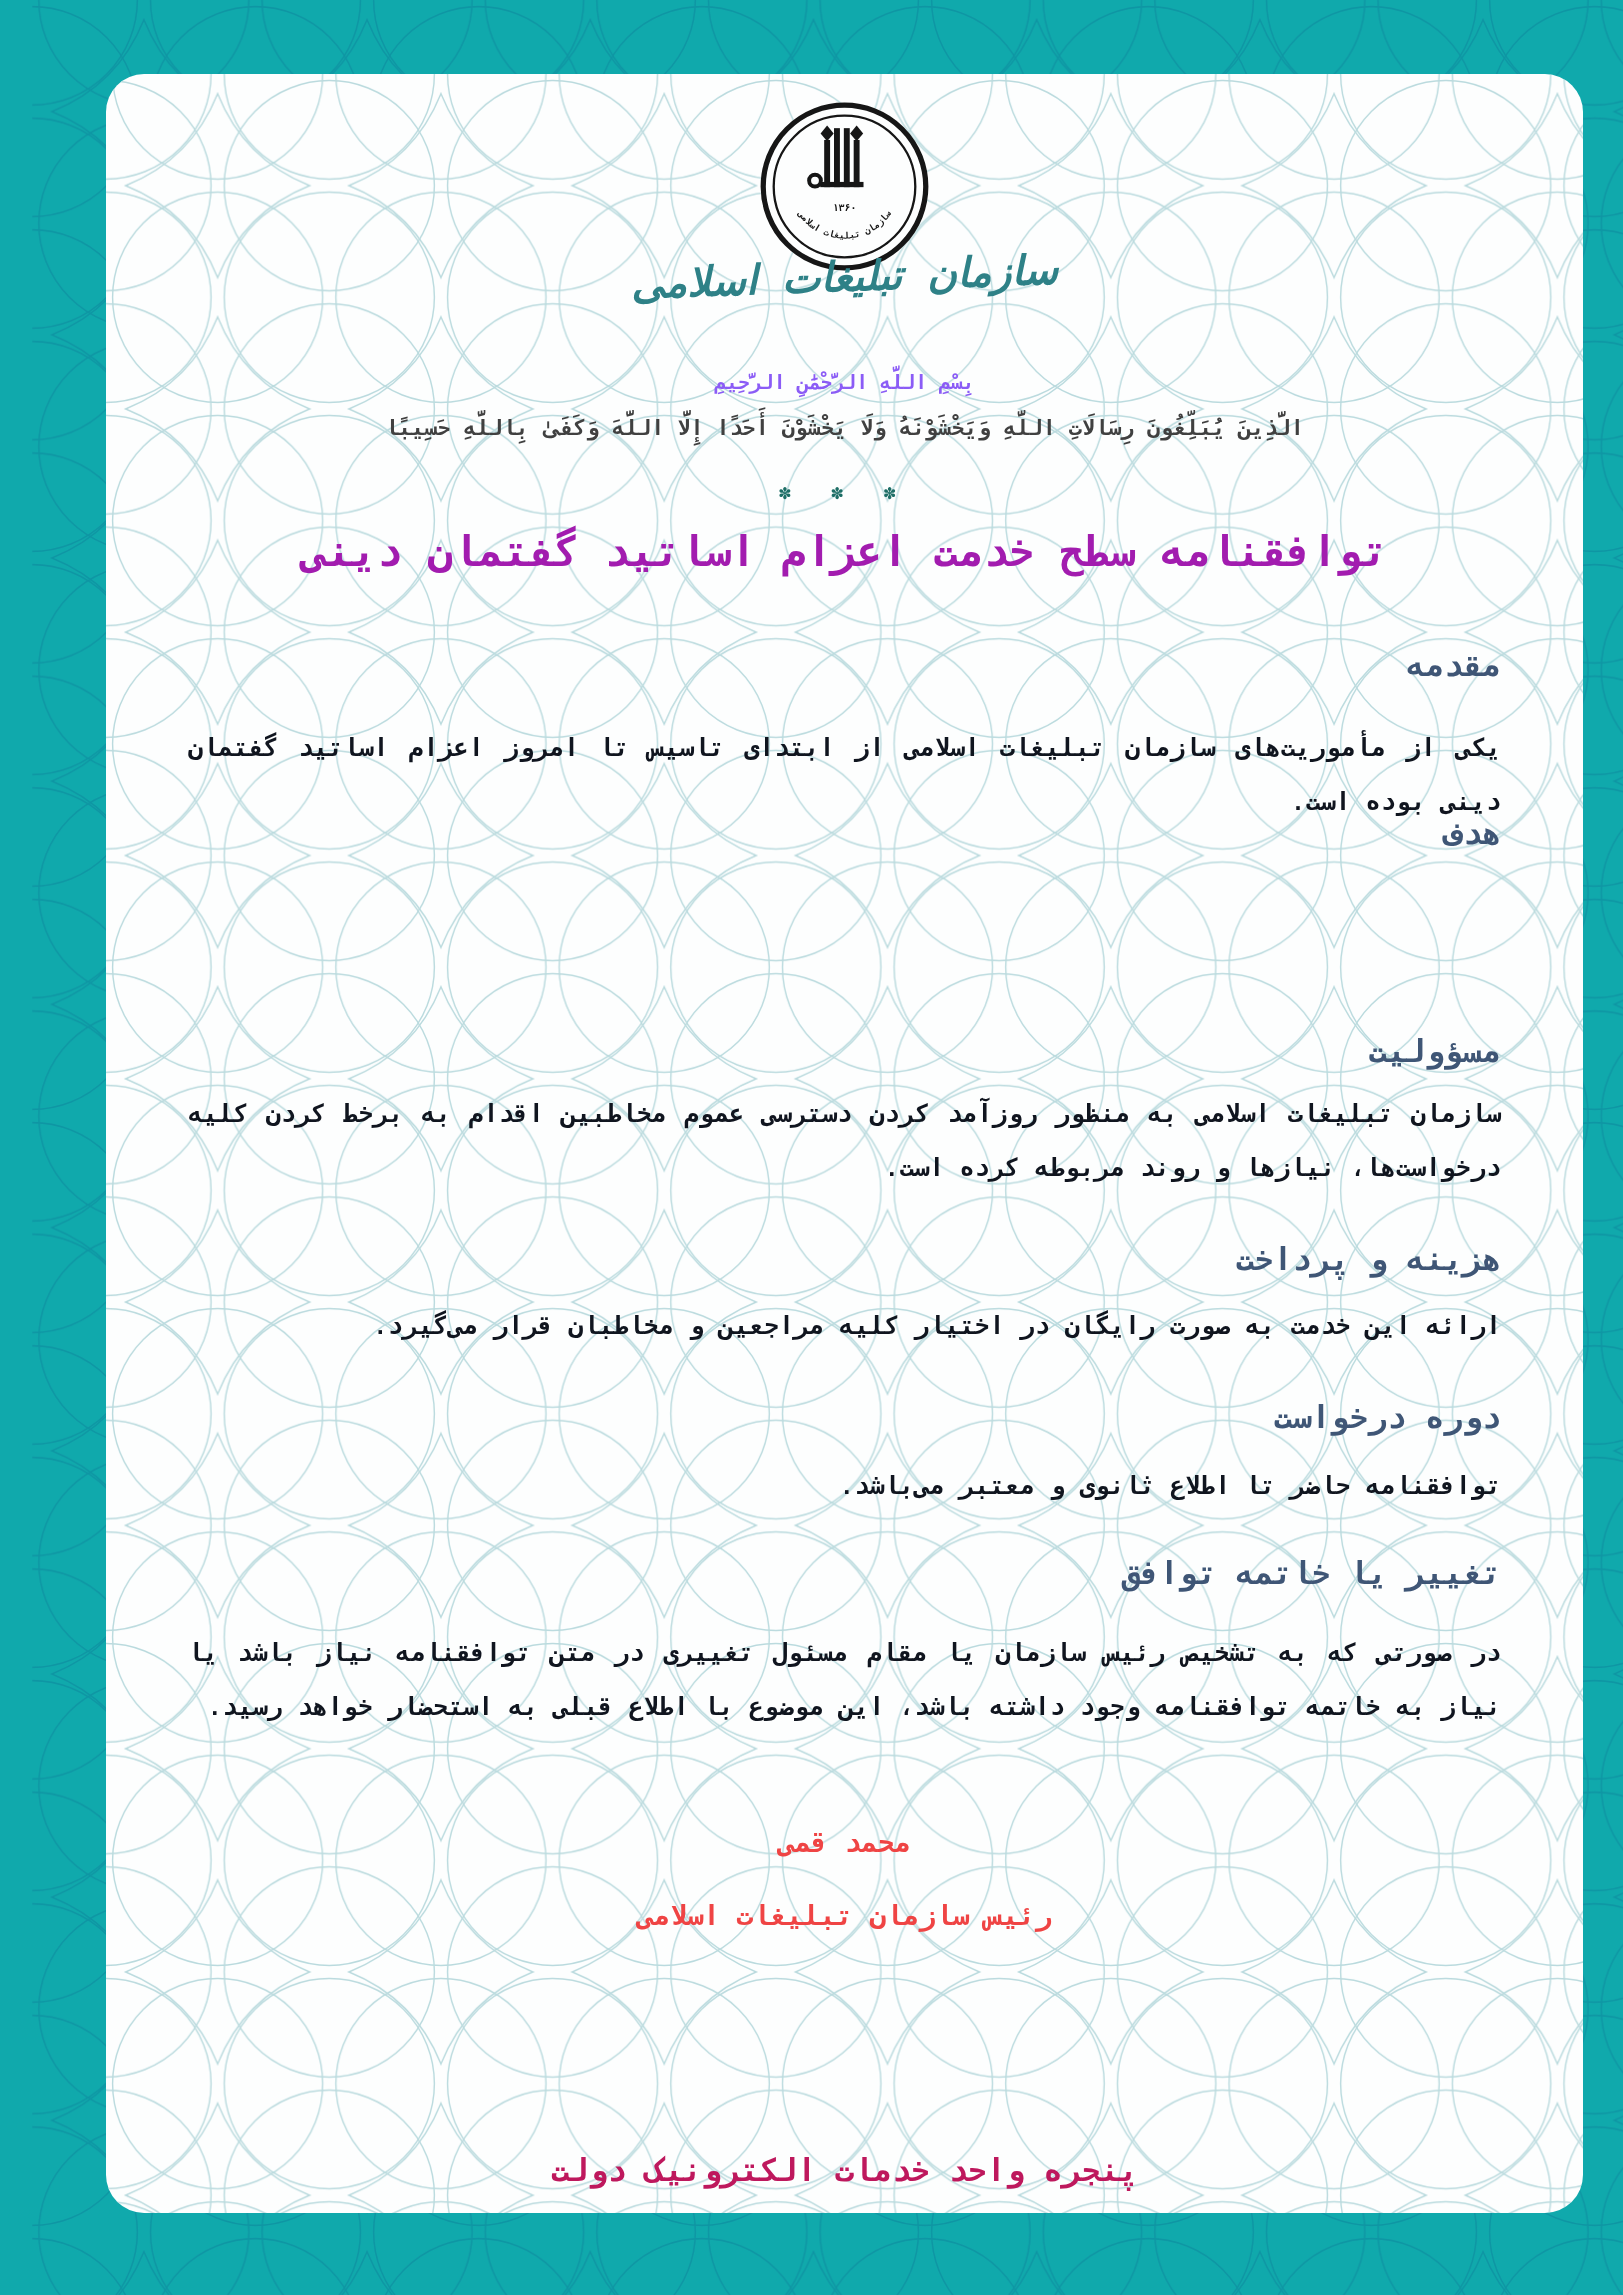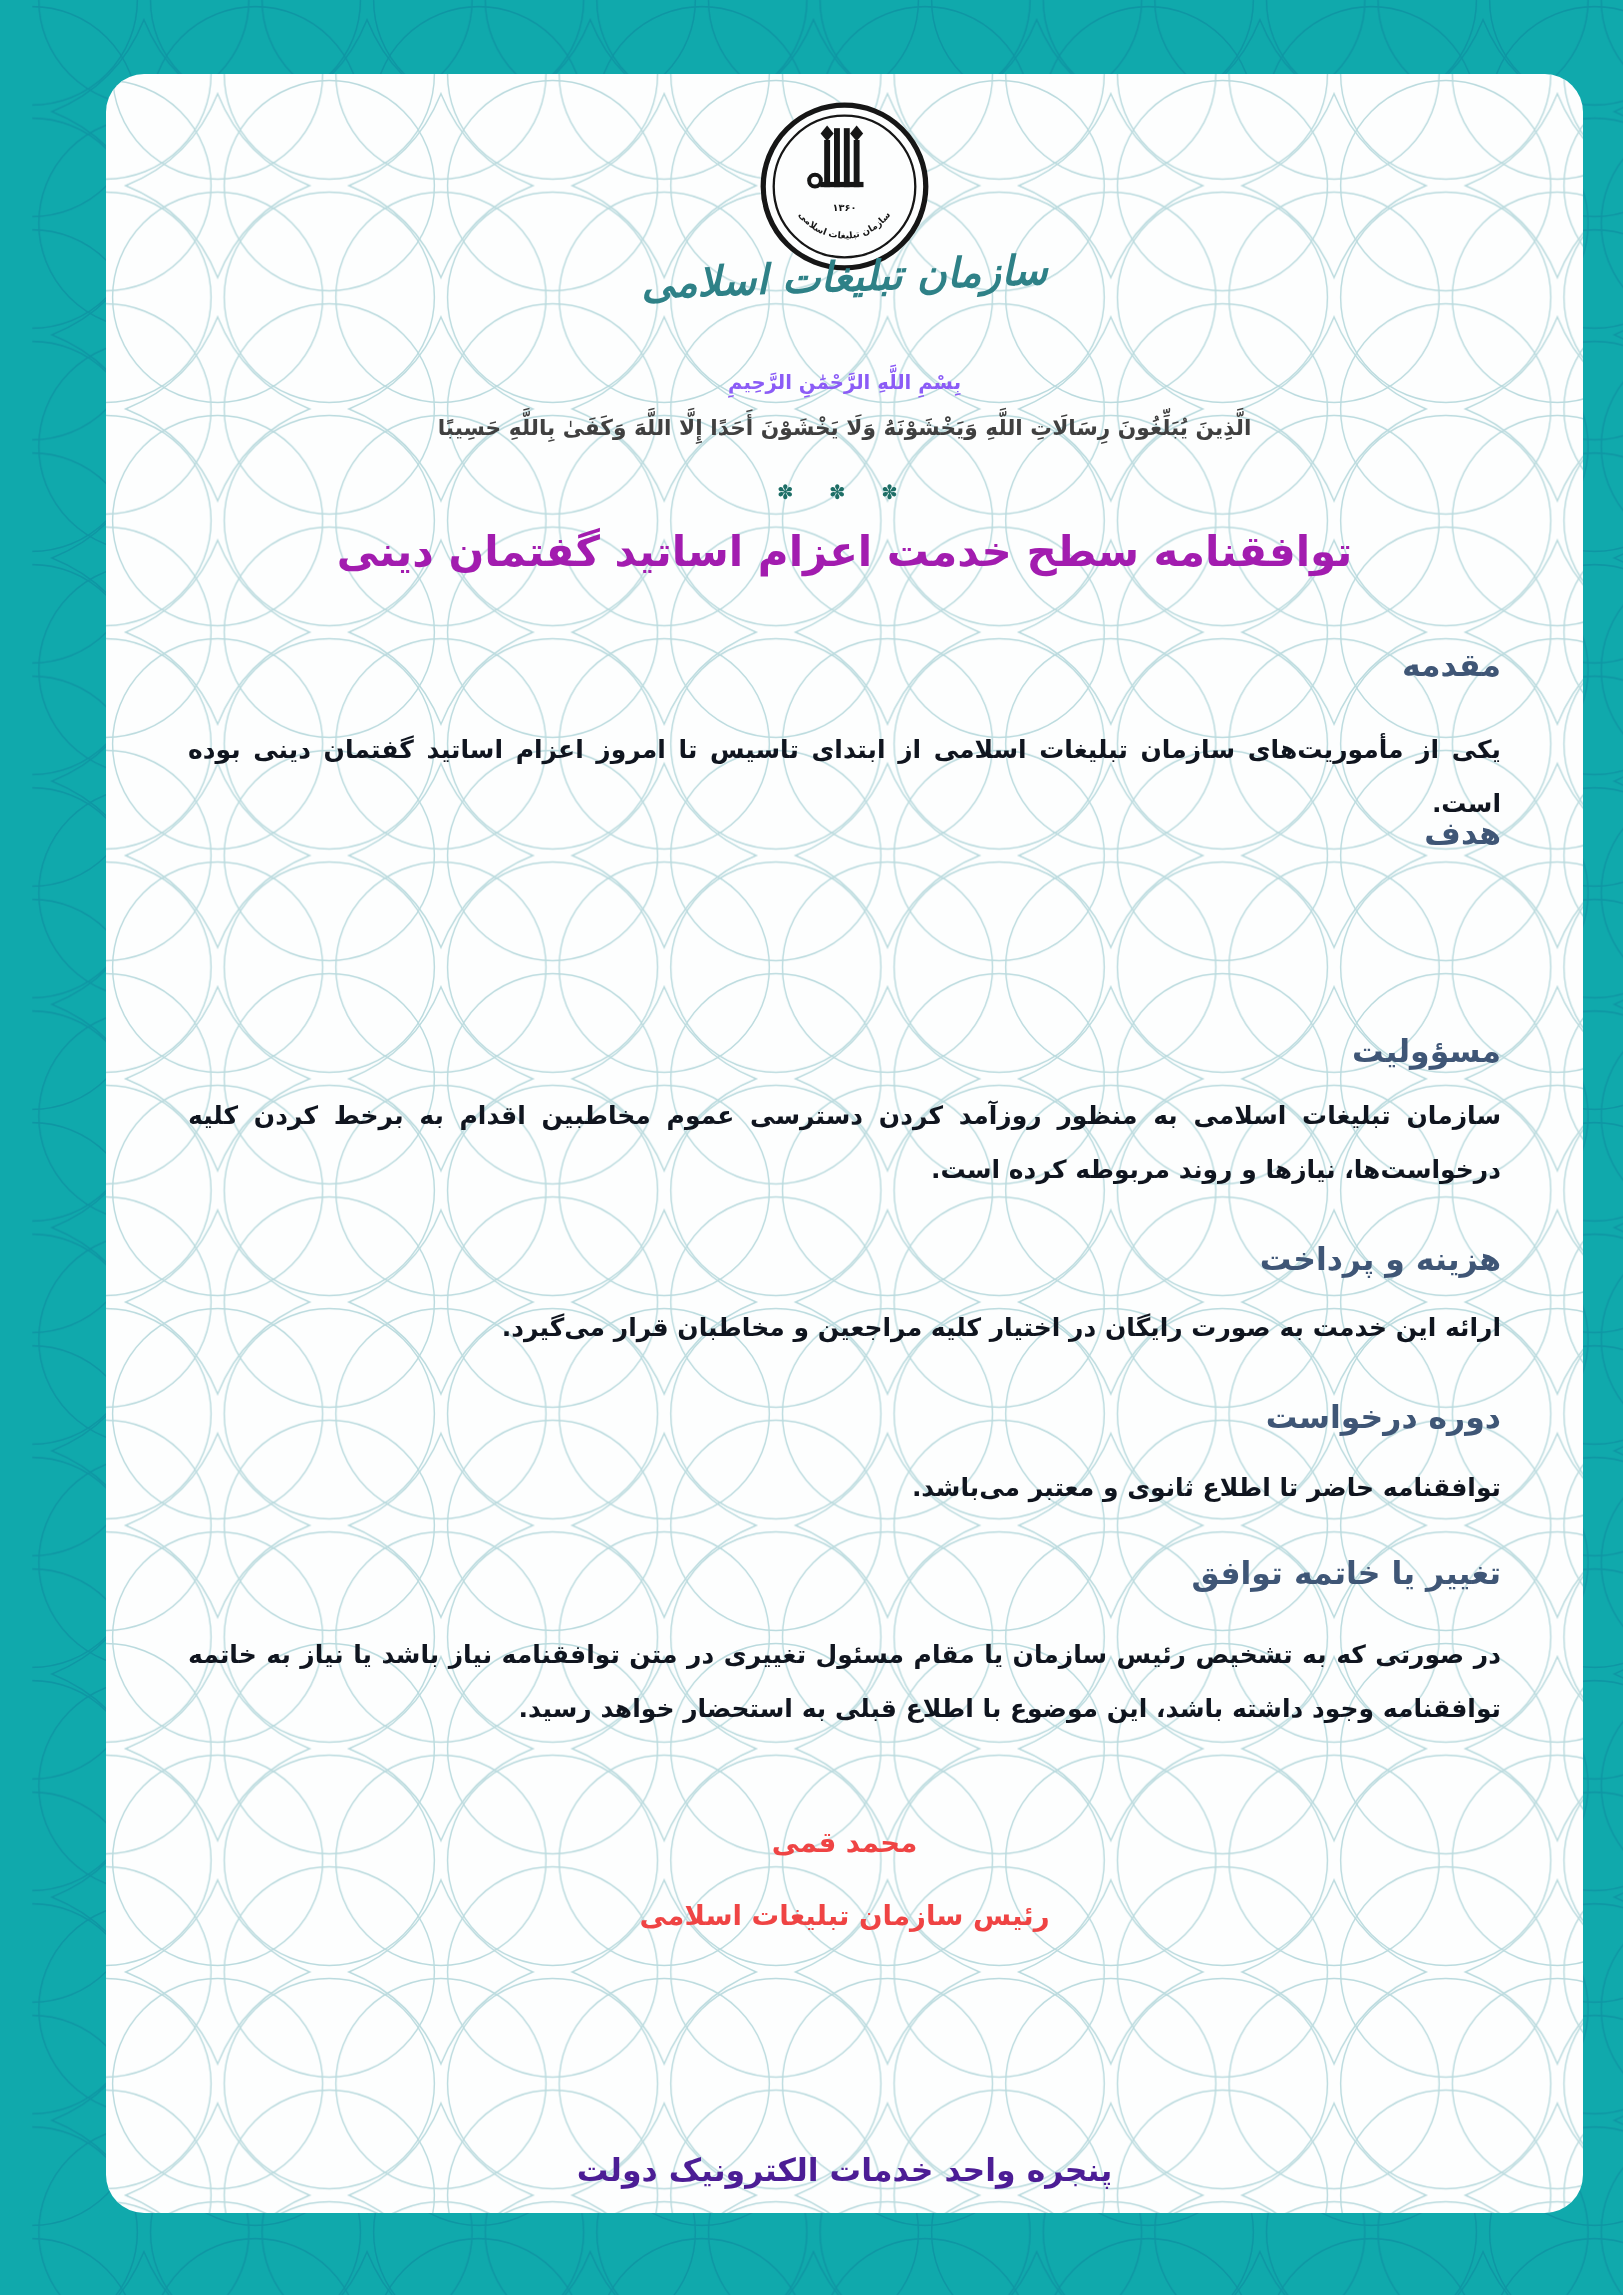--- a/index.html
+++ b/index.html
@@ -1,21 +1,21 @@
 <!DOCTYPE html>
 <html lang="fa" dir="rtl" style="font-size:10.5px"><head>
 <meta charset="utf-8">
 <style>
   html,body{margin:0;padding:0;}
   body{
     width:1624px;height:2295px;overflow:hidden;
     font-family:"DejaVu Sans",sans-serif;
     background:#10a9ac;
   }
-  .page{position:relative;width:1592px;height:2295px;}
+  .page{position:relative;width:1592px;height:2295px;font-family:Liberation Mono, monospace;}
   .bg-svg{position:absolute;left:0;top:0;z-index:0;display:block;}
   .card{
     position:absolute;left:74px;top:74px;width:1477px;height:2139px;
     background:#fdfefe;border-radius:38px;overflow:hidden;z-index:1;
   }
   .card-pattern{position:absolute;left:0;top:0;z-index:0;display:block;}
   .content{position:absolute;left:0;top:0;width:100%;height:100%;z-index:1;}
 
   .abs{position:absolute;left:0;width:100%;box-sizing:border-box;}
 
@@ -49,21 +49,21 @@
   .sec-body{
     padding:0 82px;
     font-size:25px;font-weight:bold;color:#10151f;
     line-height:54px;
     text-align:justify;text-align-last:right;
     direction:rtl;
   }
   .sig{text-align:center;font-size:27.6px;font-weight:bold;color:#ef4444;}
   .footer-line{
     top:2078px;text-align:center;
-    font-size:31.5px;font-weight:bold;color:#4c1d95;
+    font-size:31.5px;font-weight:bold;color:#be185d;
   }
 
   .h1{top:573px;}  .b1{top:649px;}
   .h2{top:741px;} .b2{top:793px;}
   .h3{top:959px;} .b3{top:1015px;}
   .h4{top:1167px;} .b4{top:1227px;}
   .h5{top:1325px;} .b5{top:1387px;}
   .h6{top:1481px;} .b6{top:1554px;}
   .sig-name{top:1752px;}
   .sig-title{top:1825px;}

